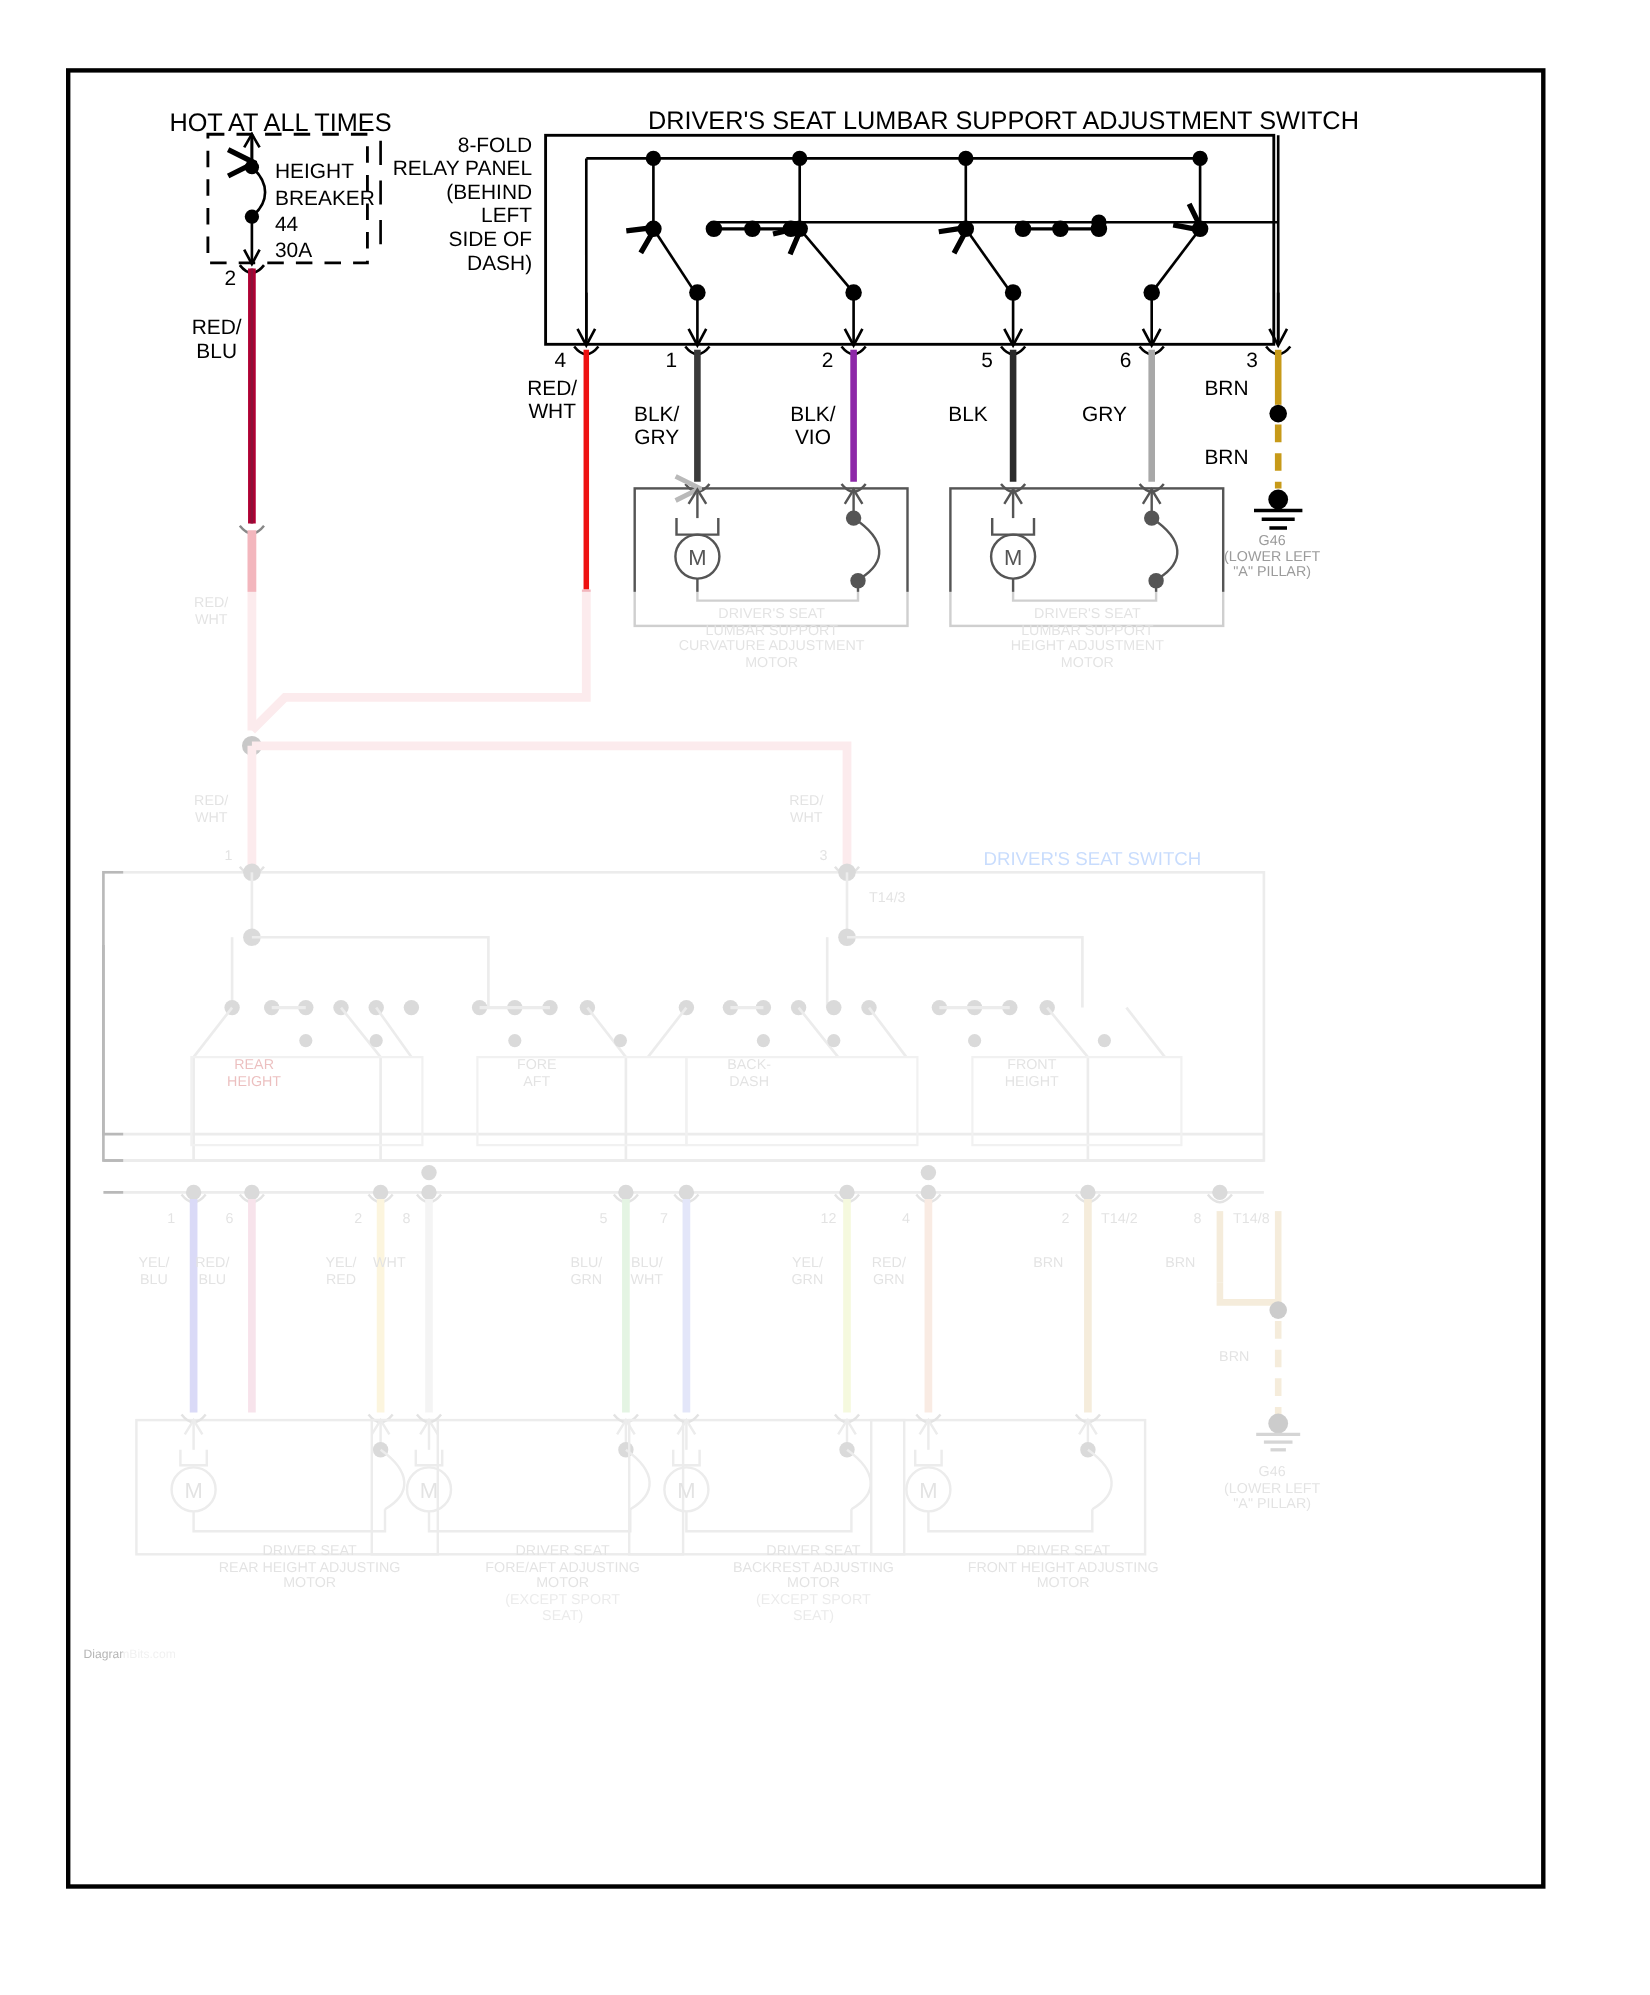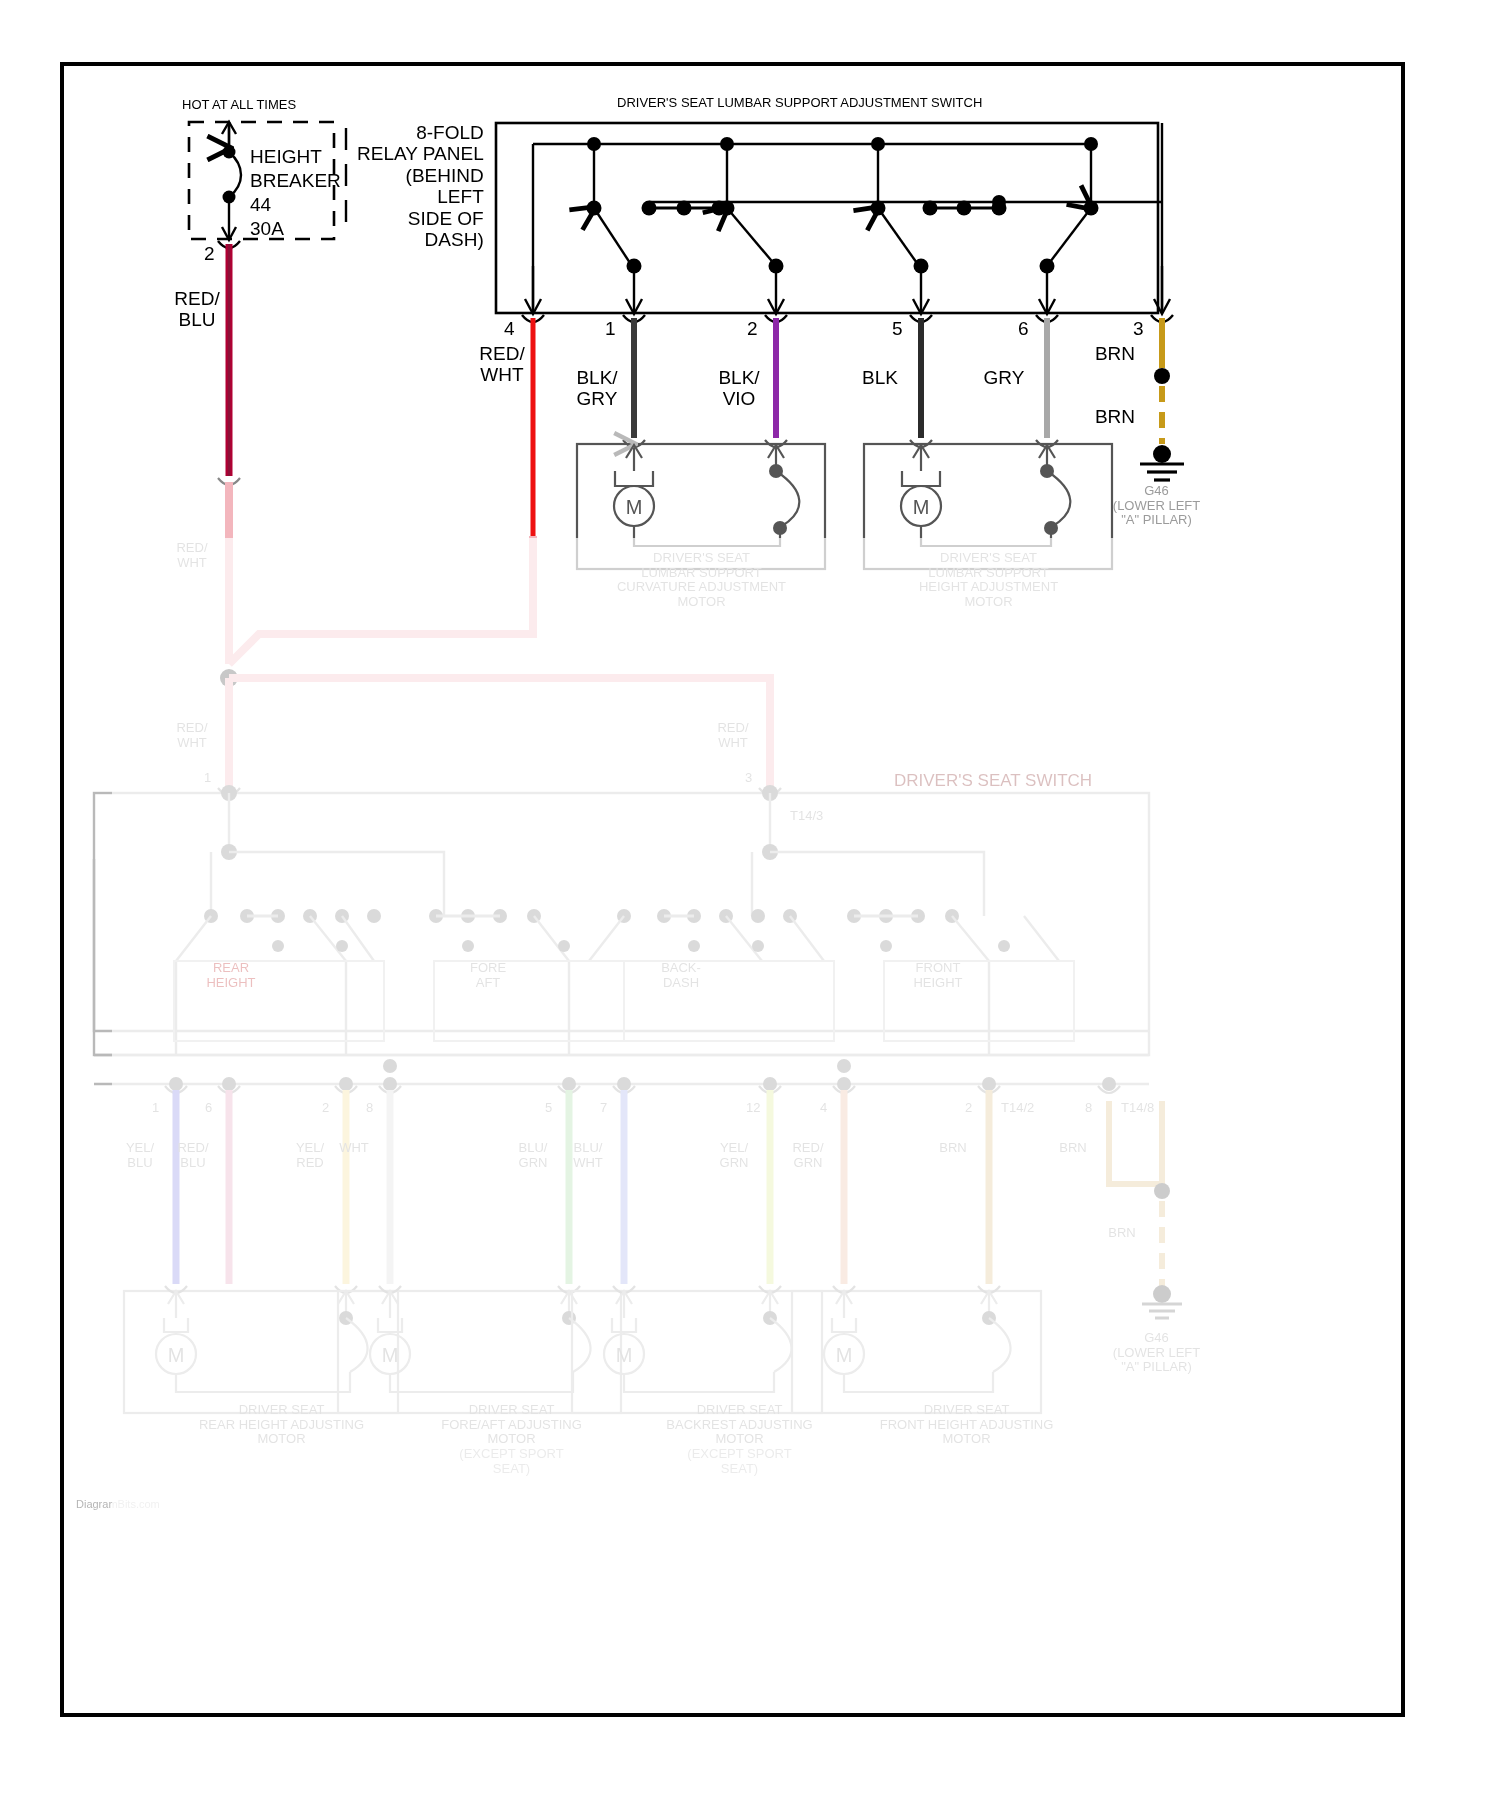--- a/index.html
+++ b/index.html
@@ -1,20 +1,20 @@
 <!DOCTYPE html>
 <html><head>
 <meta charset="utf-8">
 <style>
   html,body{margin:0;padding:0;background:#ffffff;}
   body{font-family:"Liberation Sans", sans-serif;}
   #page{position:relative;width:1500px;height:1814px;background:#ffffff;overflow:hidden;}
   #sheet{position:absolute;left:60px;top:62px;width:1345px;height:1655px;background:#ffffff;border:4px solid #000;box-sizing:border-box;}
   .lbl{position:absolute;font-family:"Liberation Sans",sans-serif;color:#000;white-space:pre;line-height:1.13;}
-  .t20{font-size:13px;margin-left:28px;}
+  .t20{font-size:23px;}
   .t19{font-size:19px;}
   .t17{font-size:17px;}
   .t13{font-size:13px;}
   .t11{font-size:11px;}
   .ctr{text-align:center;}
   svg{position:absolute;left:0;top:0;}
   
   #fade{position:absolute;left:48px;top:472px;width:1172px;height:1120px;
         background:rgba(255,255,255,0.72);pointer-events:none;}
   #fade2{position:absolute;left:48px;top:1380px;width:1172px;height:212px;
@@ -452,21 +452,21 @@
 WHT</div>
     <div class="lbl t13 ctr faded" style="left:100px;top:655px;width:56px;color:#9b9b9b;">RED/
 WHT</div>
     <div class="lbl t13 ctr faded" style="left:641px;top:655px;width:56px;color:#9b9b9b;">RED/
 WHT</div>
 
     <div class="lbl t13 faded" style="left:140px;top:705px;color:#9b9b9b;">1</div>
     <div class="lbl t13 faded" style="left:681px;top:705px;color:#9b9b9b;">3</div>
     <div class="lbl t13 faded" style="left:726px;top:743px;color:#9b9b9b;">T14/3</div>
 
-    <div class="lbl t17 faded" style="left:830px;top:705px;color:#7f1d1d;text-align:center;">DRIVER'S SEAT SWITCH</div>
+    <div class="lbl t17 faded" style="left:830px;top:705px;color:#3b82f6;text-align:center;">DRIVER'S SEAT SWITCH</div>
 
     <div class="lbl t13 ctr faded" style="left:128px;top:895px;width:78px;color:#b91c1c;">REAR
 HEIGHT</div>
     <div class="lbl t13 ctr faded" style="left:385px;top:895px;width:78px;color:#9b9b9b;">FORE
 AFT</div>
     <div class="lbl t13 ctr faded" style="left:578px;top:895px;width:78px;color:#9b9b9b;">BACK-
 DASH</div>
     <div class="lbl t13 ctr faded" style="left:835px;top:895px;width:78px;color:#9b9b9b;">FRONT
 HEIGHT</div>
 

